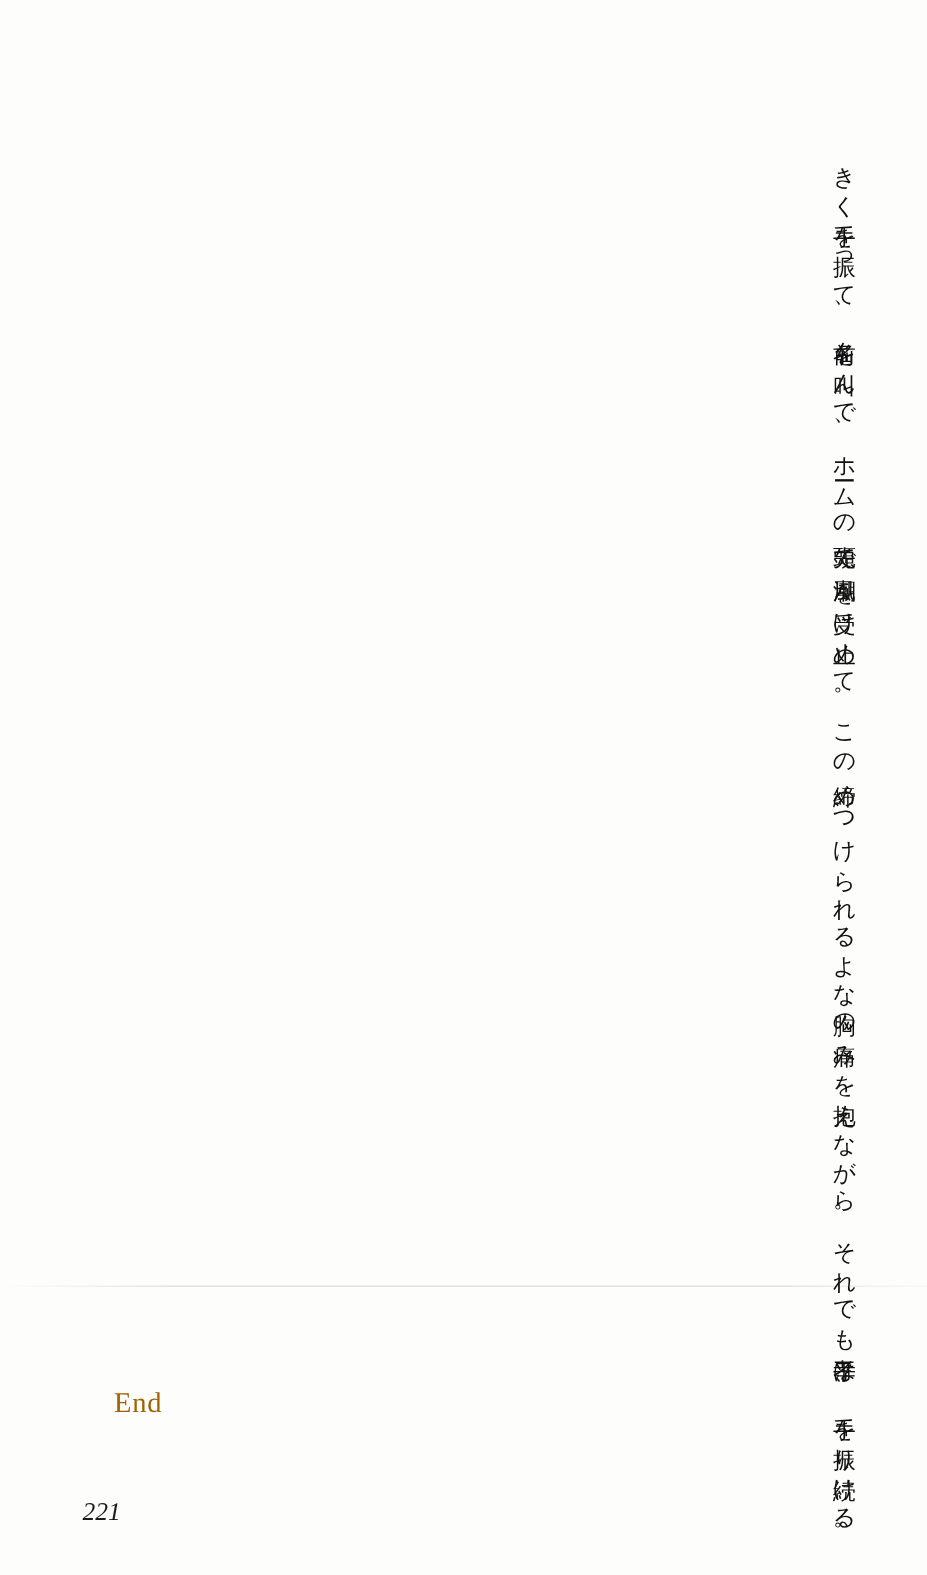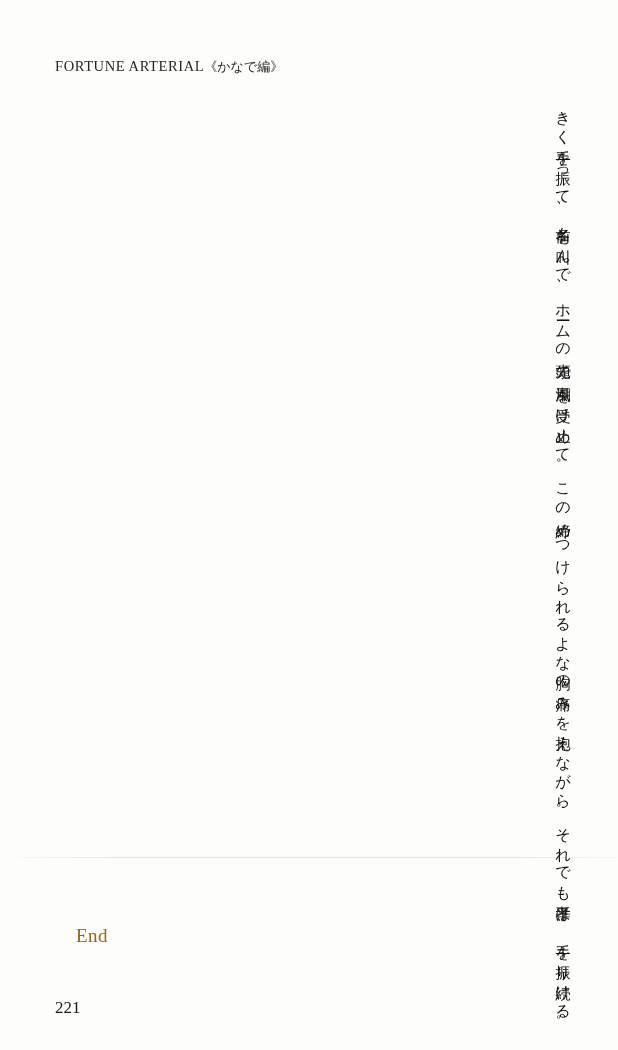--- a/index.html
+++ b/index.html
@@ -87,34 +87,32 @@
     font-size: 19px;
     letter-spacing: 0.5px;
     color: #a16207;
   }
 
   .folio {
     position: absolute;
     left: 55px;
     top: 998px;
     font-family: "Liberation Serif", serif;
+    font-style: italic;
     font-size: 17px;
     color: #1a1a1a;
   }
 </style>
 </head>
 <body>
 
 <div class="page">
 
   <div class="scanline"></div>
 
-  <div class="header">
-    <span>FORTUNE ARTERIAL</span><span class="hdr-jp">《かなで編》</span>
-  </div>
 
   <div class="vtext">
     <div class="vcol">きく手を振って、名前を叫んで、ホームの先頭で潮風を受け止めて。この締めつけられるよ</div>
     <div class="vcol">な胸の痛みを抱えながら。</div>
     <div class="vcol">それでも孝平は、手を振り続ける。　新天地を目指すかなでへと。</div>
 
   </div>
 
   <div class="end">End</div>
 

